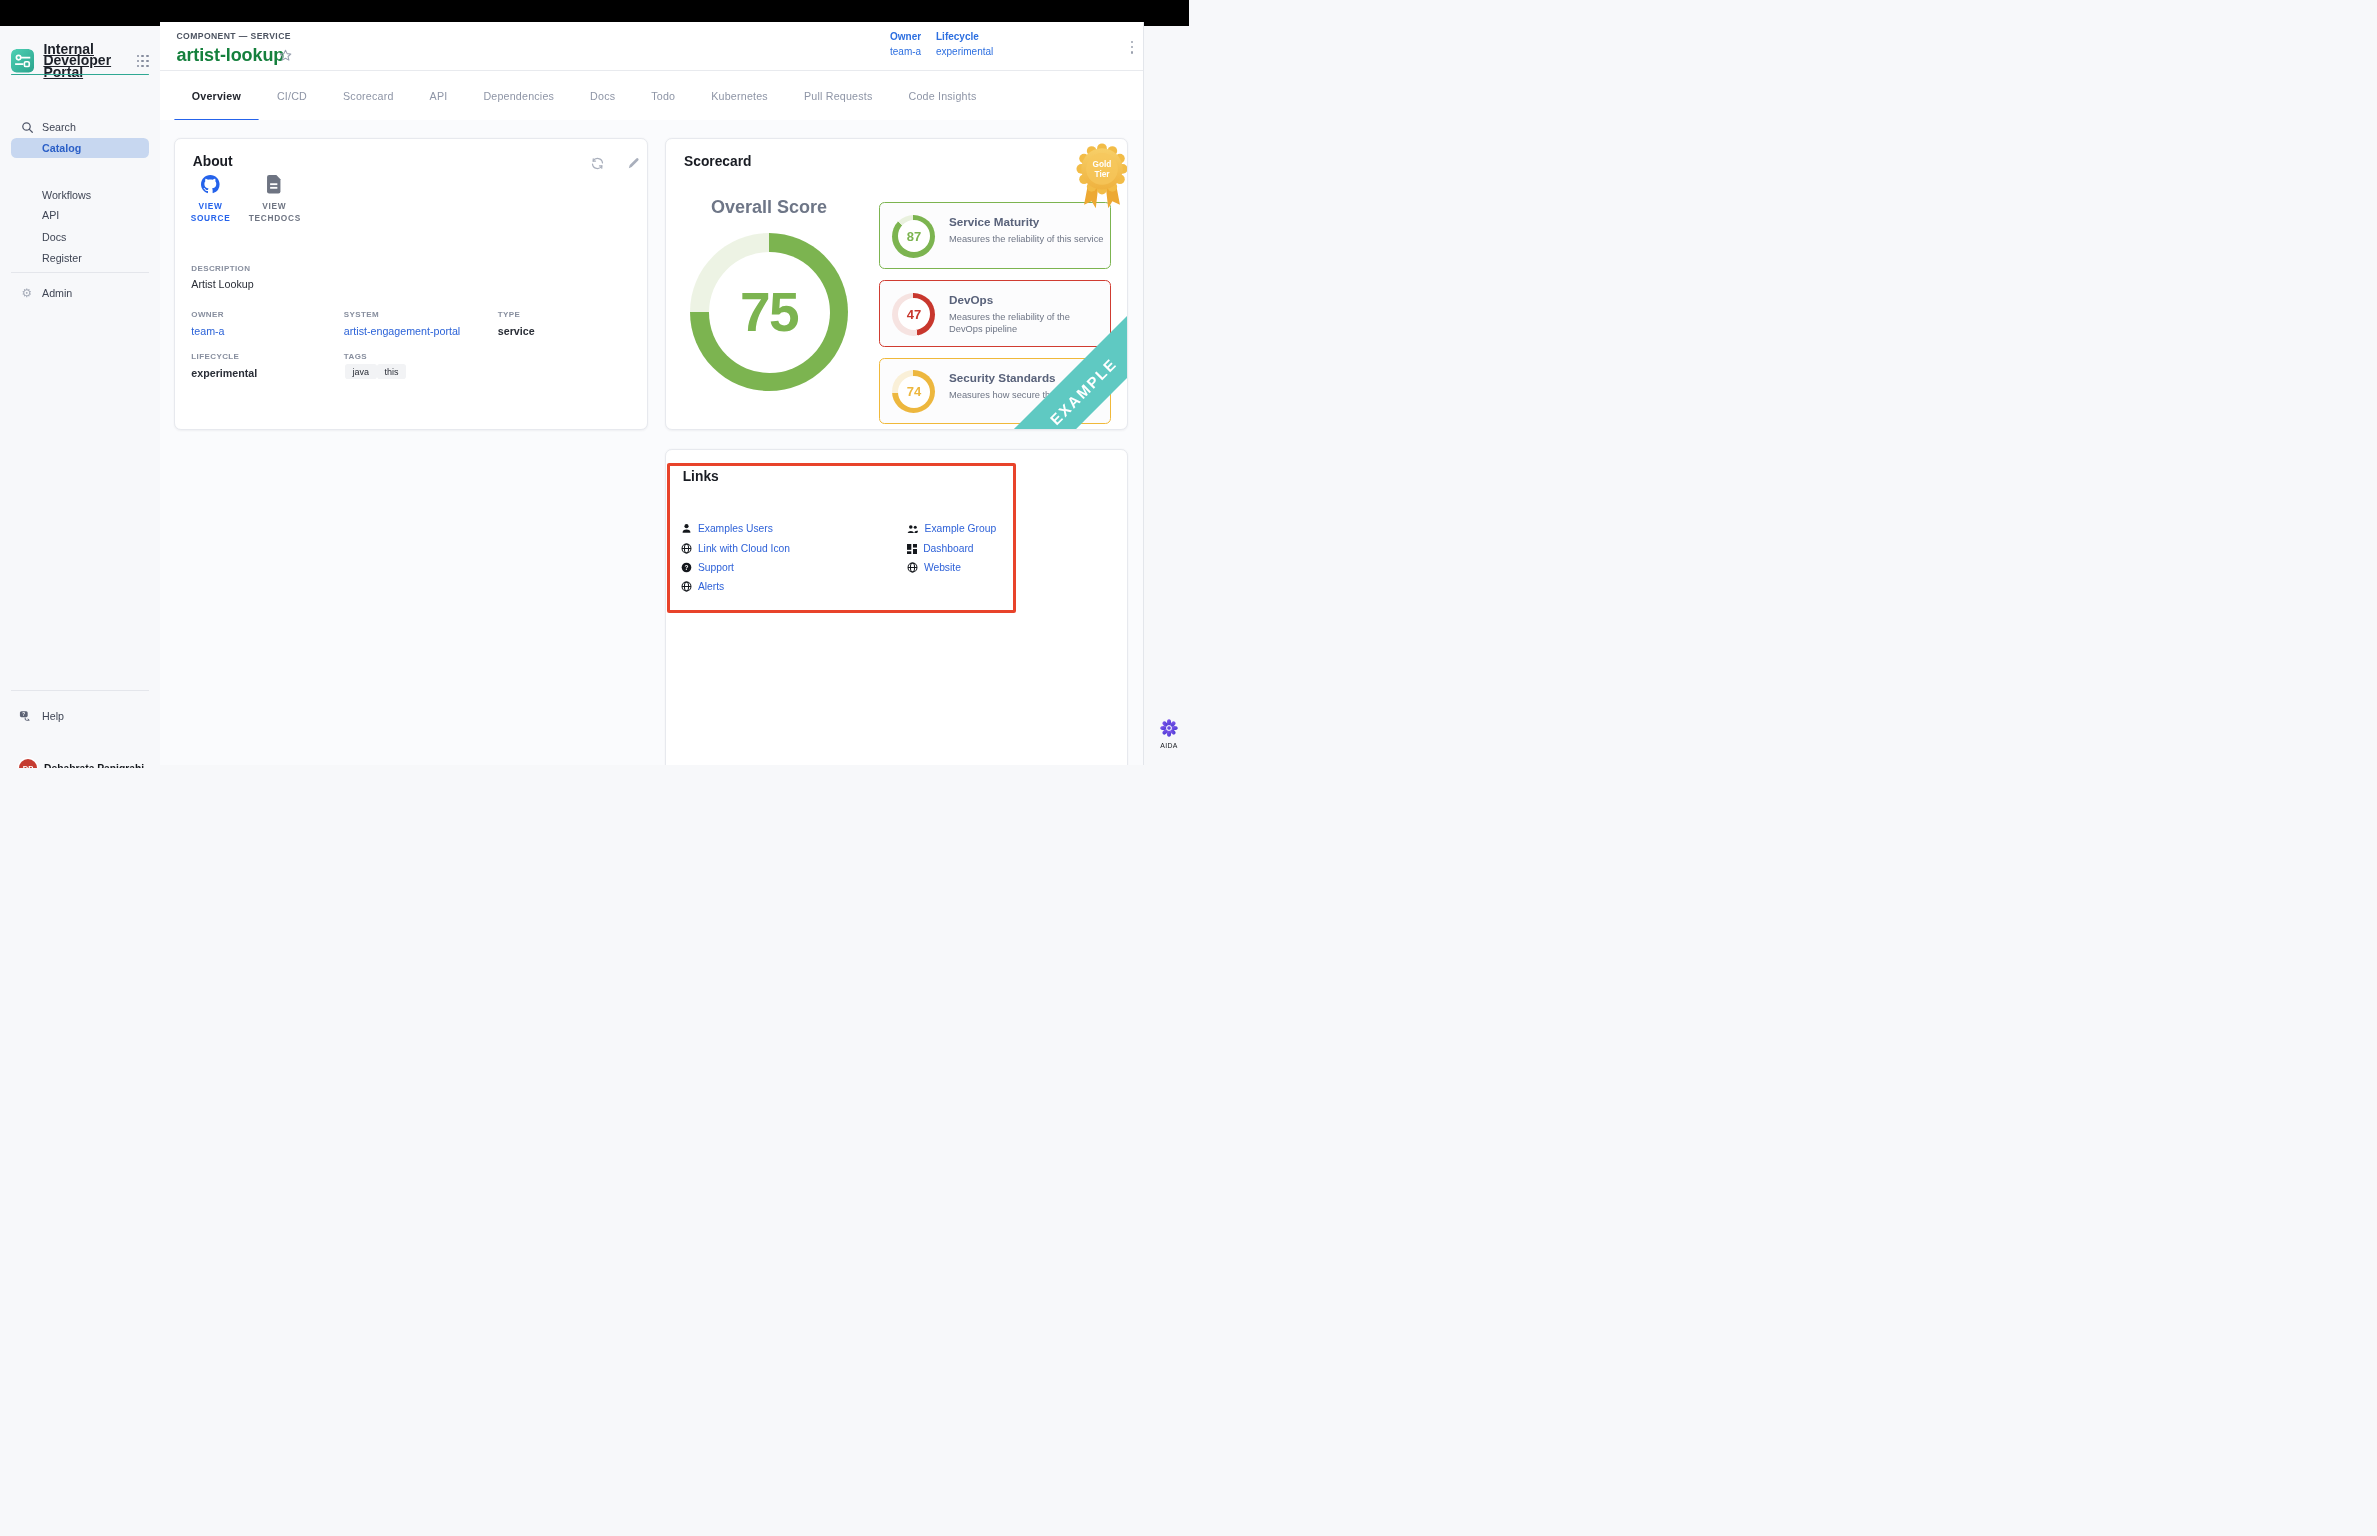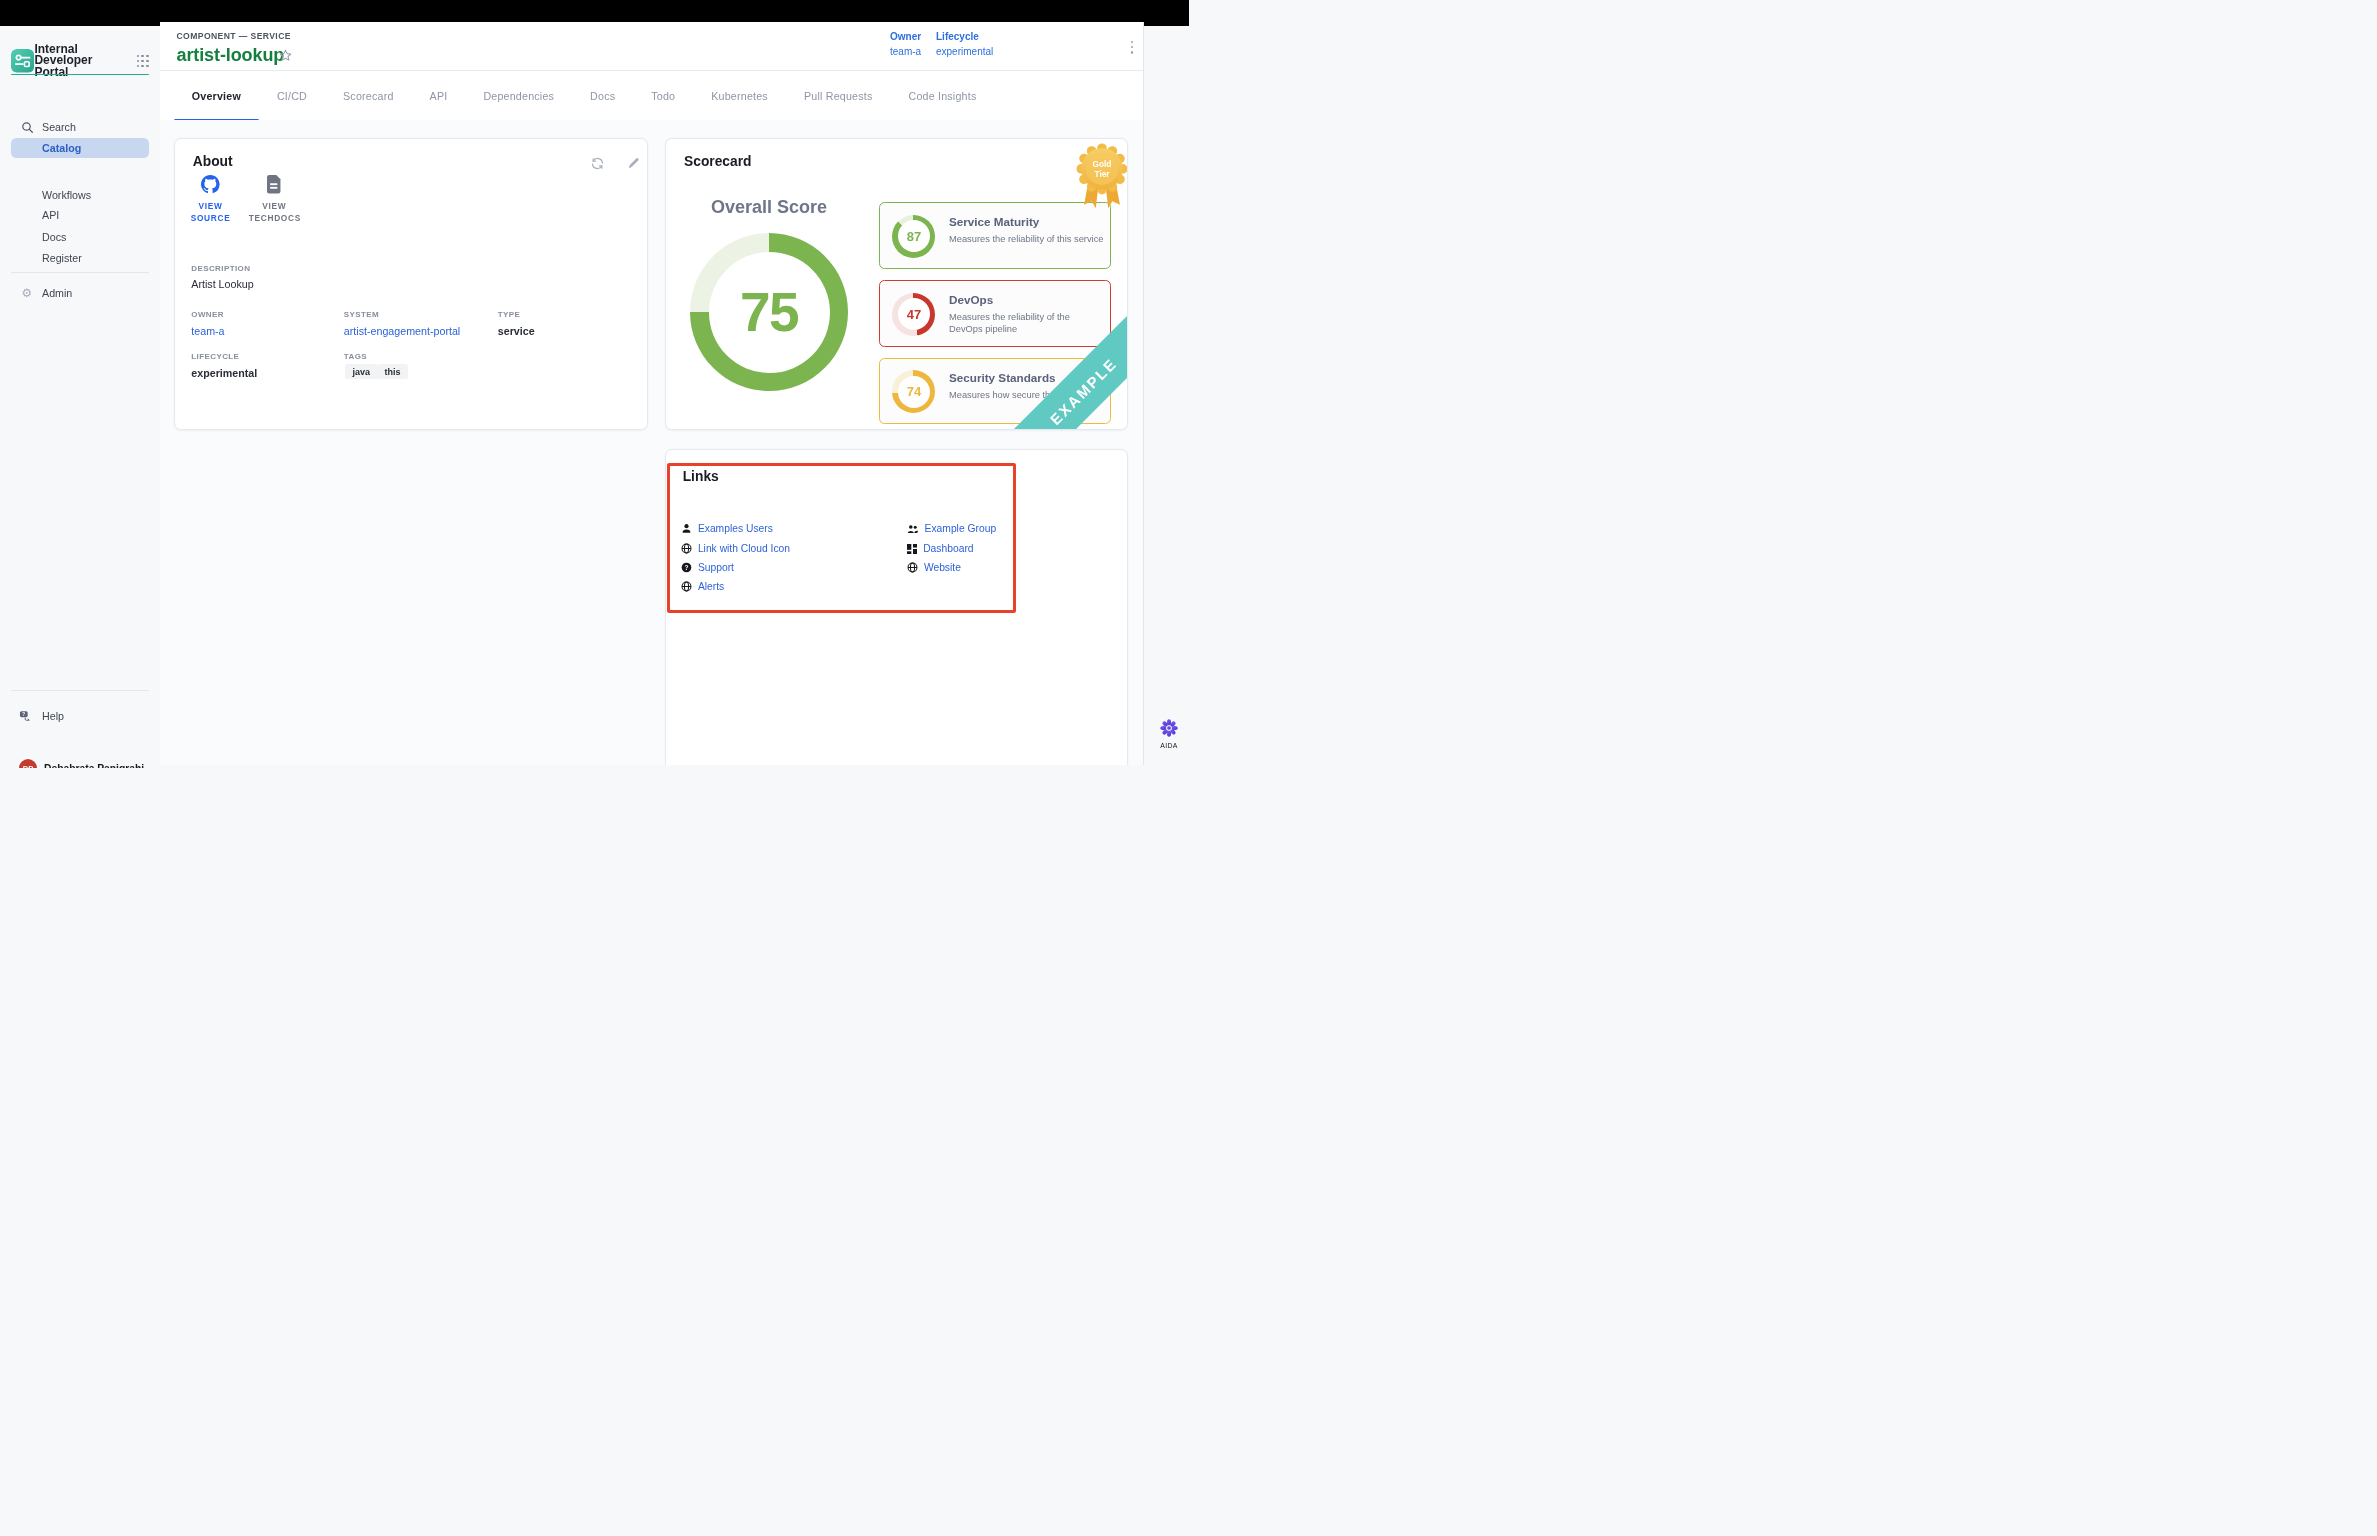--- a/index.html
+++ b/index.html
@@ -8,21 +8,21 @@
     font-family:"Liberation Sans", sans-serif;
     background:#f7f8fa; color:#22262e; position:relative; overflow:hidden;
     -webkit-font-smoothing:antialiased;
   }
   .topbar { position:absolute; left:0; top:0; width:1189px; height:25.5px; background:#000; }
 
   
   .sidebar { position:absolute; left:0; top:25.5px; width:160px; height:743px; background:#f7f8fa; }
   .brand { position:absolute; left:11px; top:18.6px; width:138px; height:34px; display:flex; align-items:center; }
   .brand-logo { width:23.4px; height:23.4px; border-radius:5.5px; flex:0 0 auto; }
-  .brand-title { margin-left:0; font-size:12px; font-weight:700; color:#1d2129; line-height:11.7px; width:81px; }
+  .brand-title { margin-left:9px; font-size:14px; font-weight:700; color:#1d2129; line-height:11.7px; width:81px;text-decoration:underline; }
   .apps-grid { margin-left:auto; width:12.4px; height:12.4px; display:grid; grid-template-columns:repeat(3,1fr); gap:2.1px; cursor:pointer; }
   .apps-grid i { width:2.4px; height:2.4px; border-radius:50%; background:#868d9e; }
   .brand-rule { position:absolute; left:11px; top:48px; width:138px; height:1.7px; background:#2fa893; border-radius:1.4px; }
 
   .side-row { position:absolute; left:0; width:160px; height:20.6px; display:flex; align-items:center; cursor:pointer; }
   .side-row .lbl { font-size:10.7px; color:#3f4554; }
   .side-row .lbl.indent { margin-left:42px; }
   .side-icon { position:absolute; left:20.6px; width:12.4px; height:12.4px; display:flex; align-items:center; justify-content:center; }
   .pill-active { position:absolute; left:11px; top:112px; width:138px; height:20.6px; background:#c7d7f0; border-radius:5.5px; display:flex; align-items:center; cursor:pointer; }
   .pill-active .lbl { margin-left:31px; font-size:10.7px; font-weight:600; color:#2b5fc7; }
@@ -56,21 +56,21 @@
   
   #card-about { left:13.8px; top:18px; width:474px; height:292px; }
   .icon-btn { position:absolute; top:16.5px; width:15px; height:15px; cursor:pointer; }
   .linkbtn { position:absolute; top:36px; width:51px; text-align:center; cursor:pointer; }
   .linkbtn .cap { margin-top:5.5px; font-size:8.3px; font-weight:700; letter-spacing:0.7px; line-height:11.7px; }
   .linkbtn.blue .cap { color:#2563eb; }
   .linkbtn.gray .cap { color:#6e7482; }
   .fld-label { position:absolute; font-size:8px; font-weight:700; letter-spacing:0.4px; color:#878e9e; }
   .fld-value { position:absolute; font-size:10.7px; color:#2a2e37; }
   .fld-value.link { color:#2c63d8; cursor:pointer; }
-  .tag-chip { position:absolute; height:15px; padding:0 7.6px; background:#f2f3f5; border-radius:2.8px; font-size:9px; color:#2a2e37; display:flex; align-items:center;font-weight:bold; }
+  .tag-chip { position:absolute; height:15px; padding:0 7.6px; background:#f2f3f5; border-radius:2.8px; font-size:9px; color:#2a2e37; display:flex; align-items:center; }
 
   
   #card-scorecard { left:505px; top:18px; width:463px; height:292px; overflow:hidden; }
   .overall-label { position:absolute; left:0; top:58px; width:206px; text-align:center; font-size:18px; font-weight:600; color:#6e7687; }
   .donut { position:absolute; border-radius:50%; }
   .donut-hole { position:absolute; background:#fff; border-radius:50%; display:flex; align-items:center; justify-content:center; }
   #donut-big { left:24px; top:94px; width:158px; height:158px; }
   #donut-big .donut-hole { left:18.6px; top:18.6px; width:121px; height:121px; }
   #donut-big .score-num { font-size:55px; font-weight:600; letter-spacing:-1.4px; }
   .metric-card { position:absolute; left:213px; width:232px; background:#fcfcfd; border:1px solid; border-radius:5.5px; z-index:2; }

